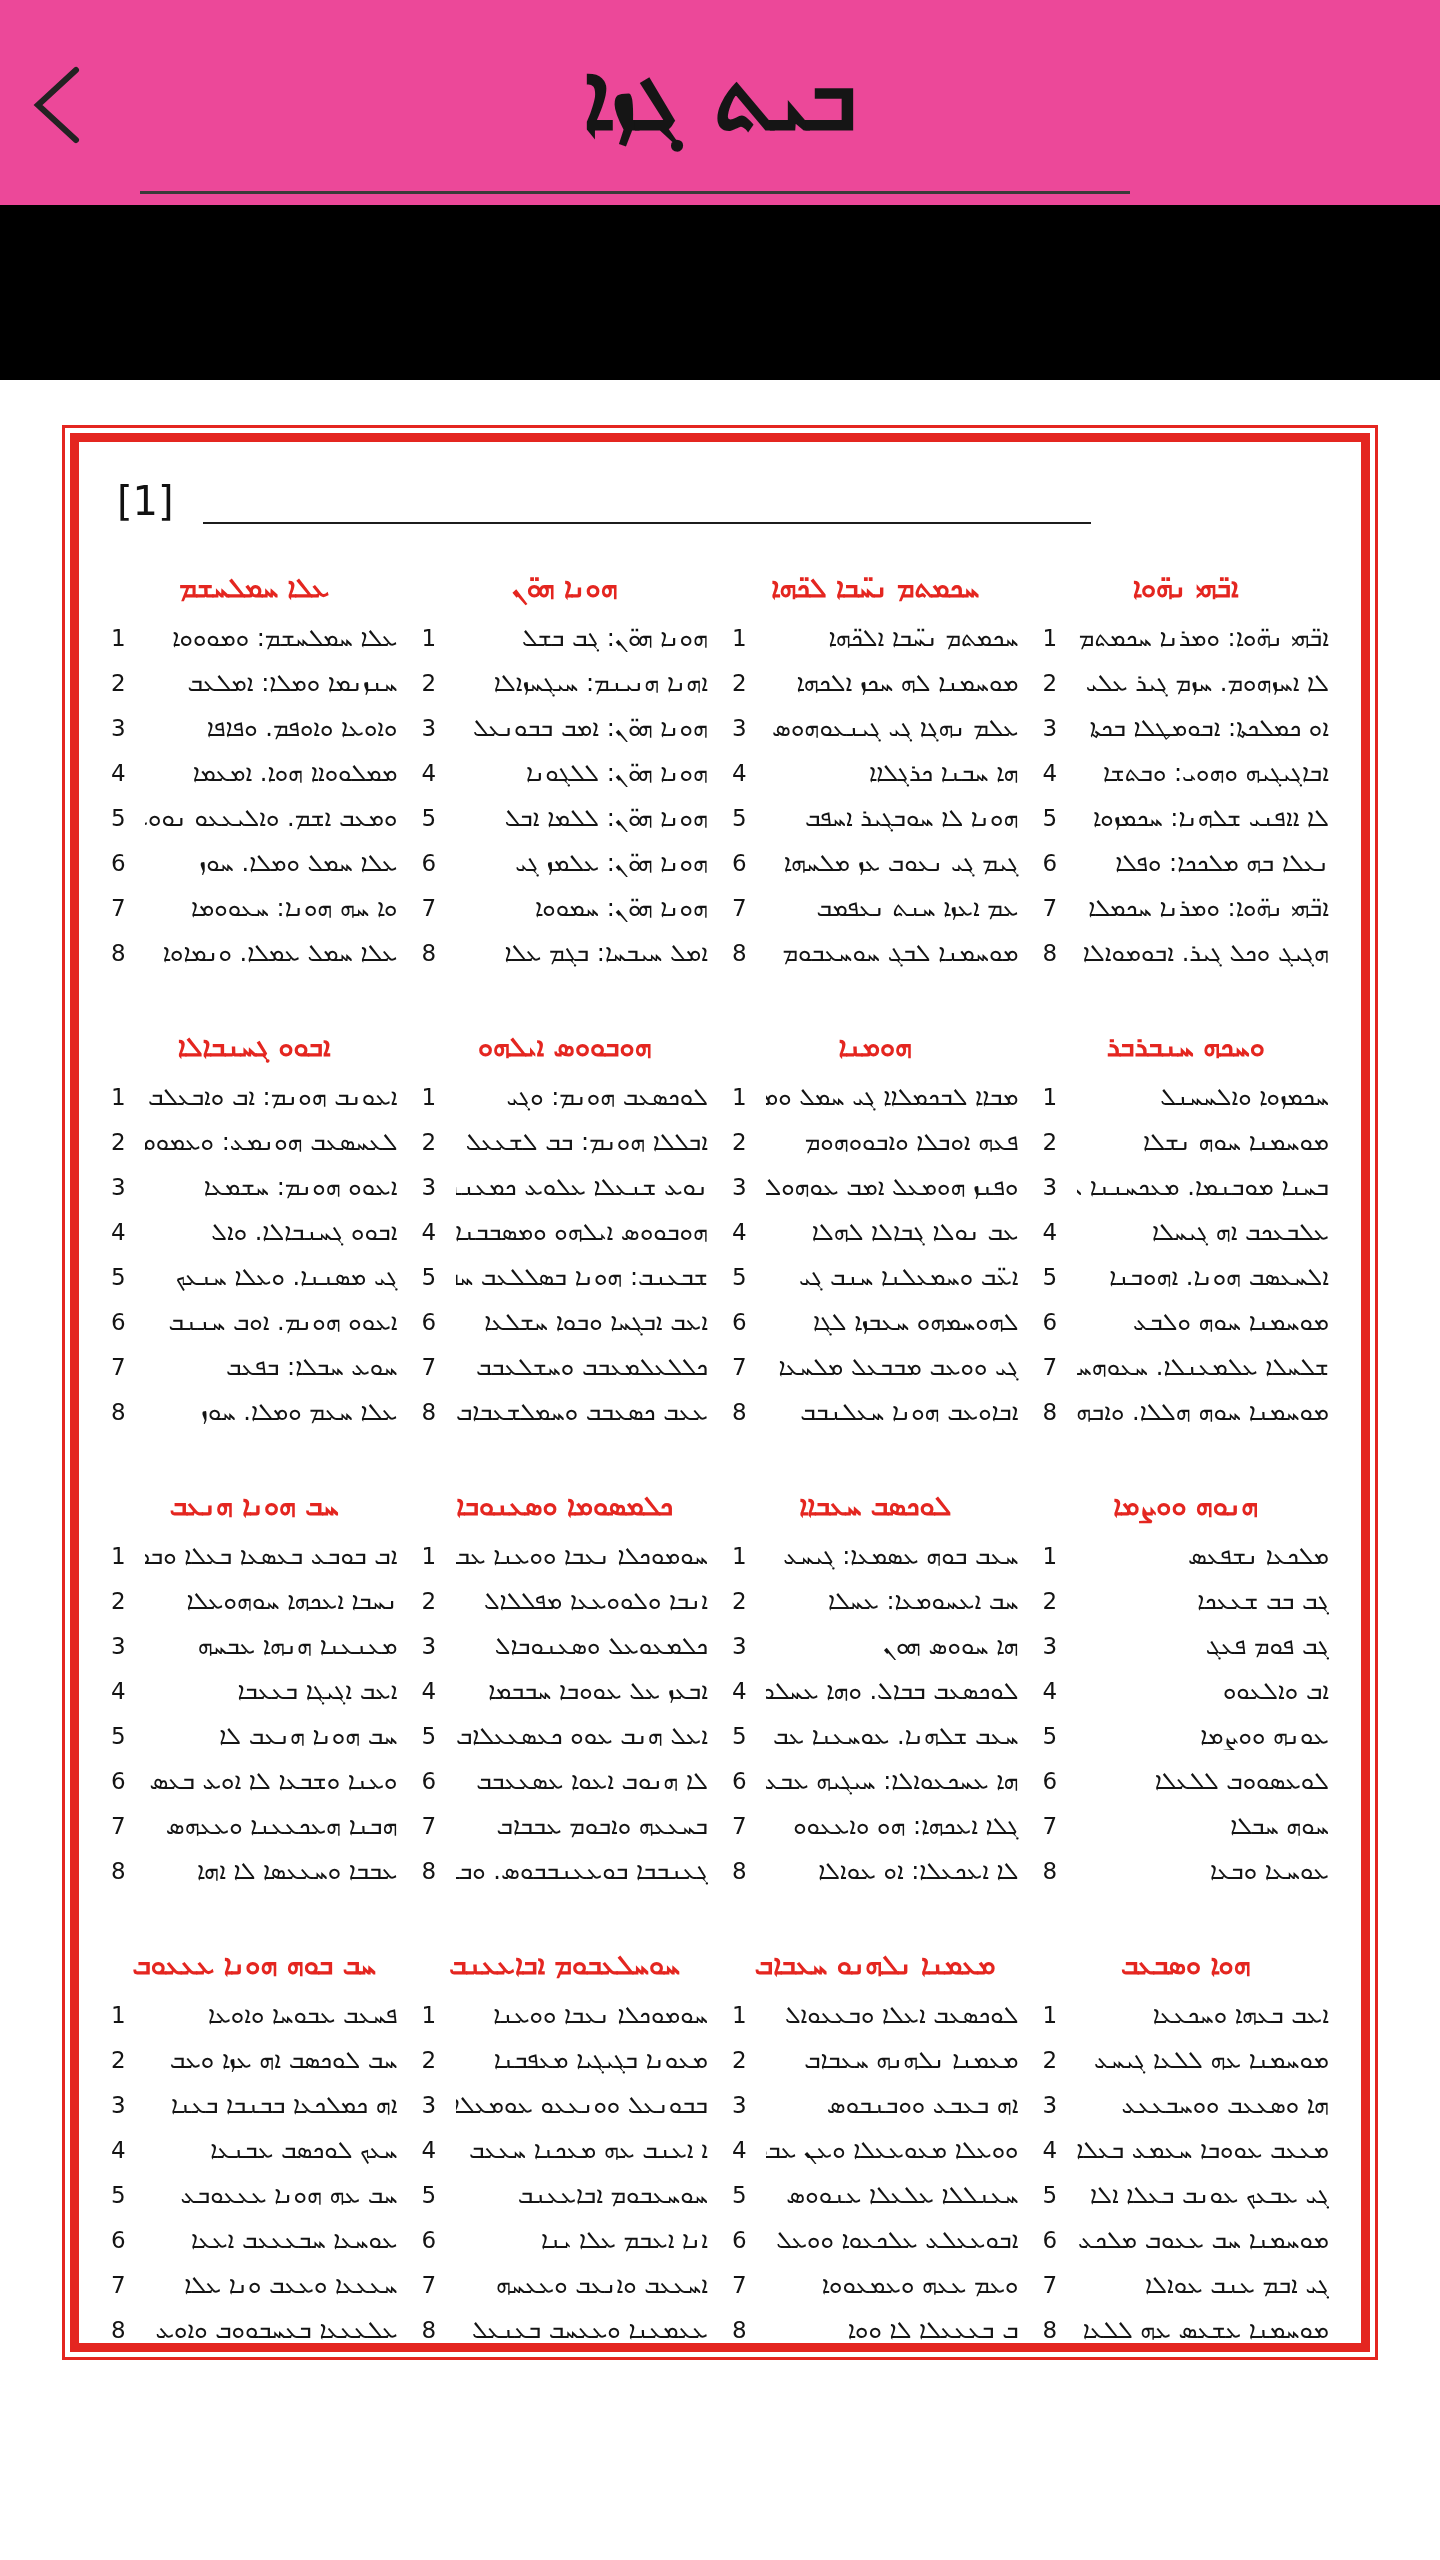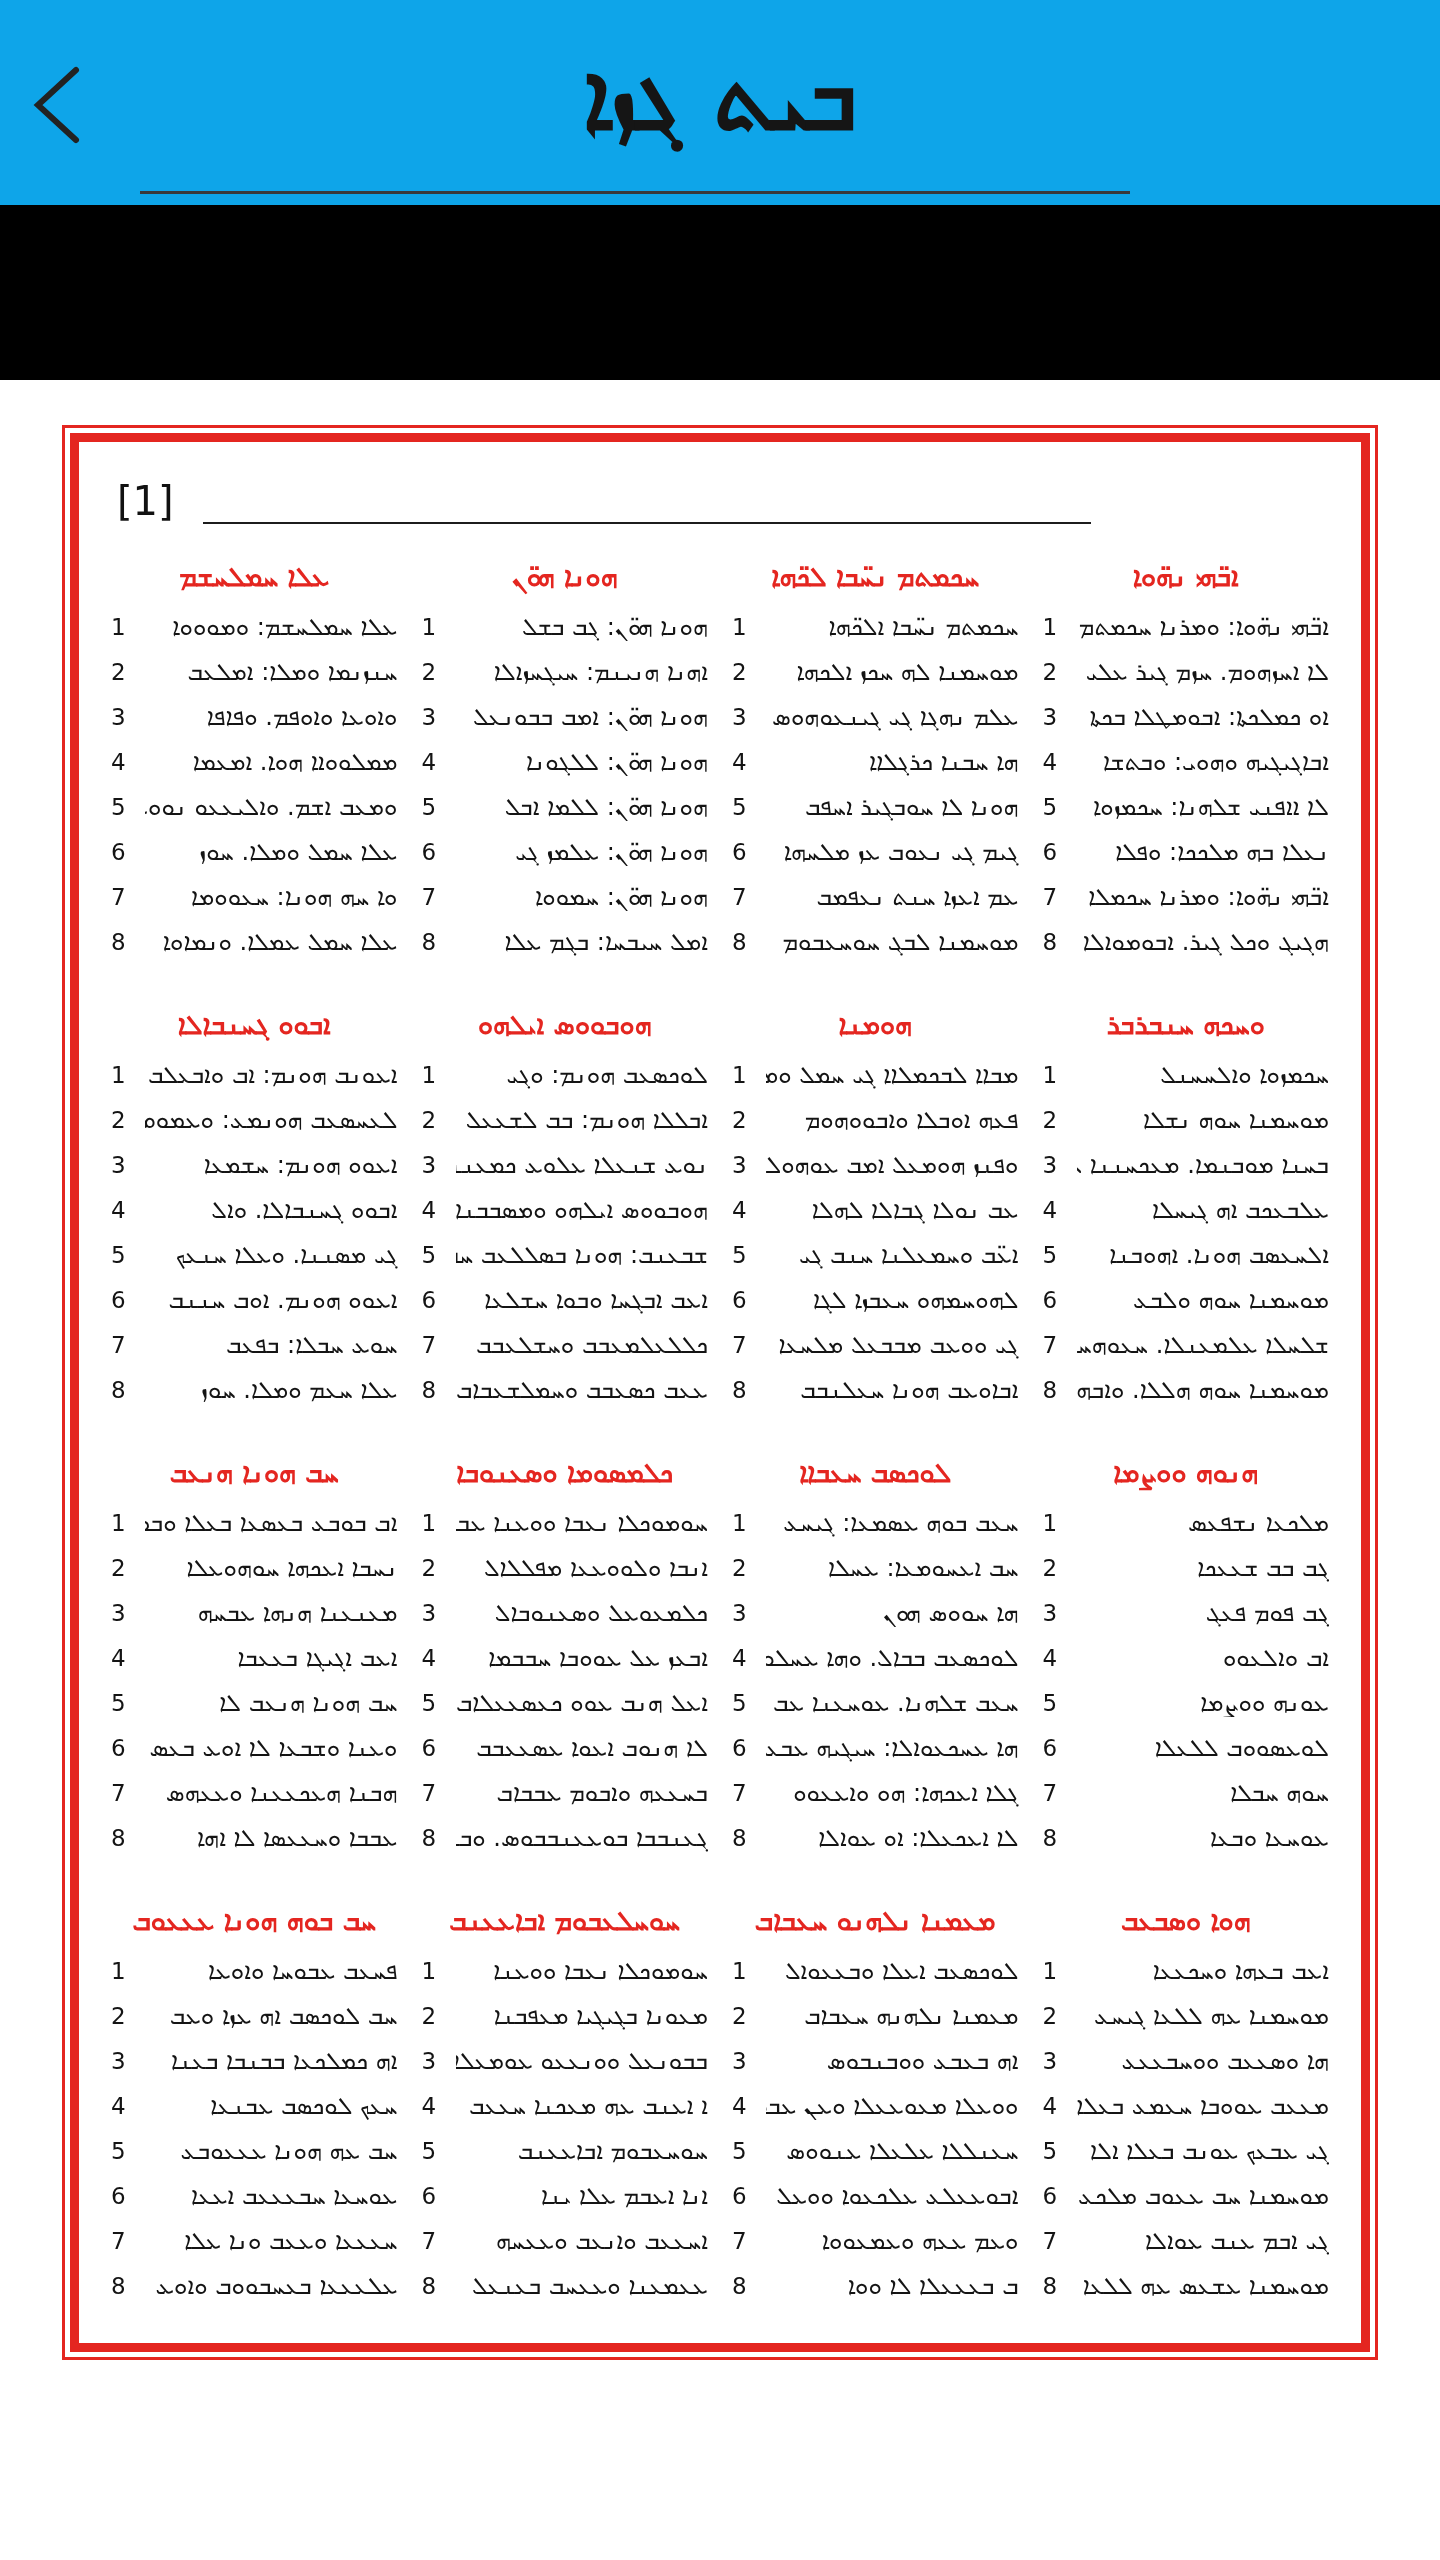--- a/index.html
+++ b/index.html
@@ -1,21 +1,21 @@
 <!DOCTYPE html>
 <html><head>
 <meta charset="utf-8">
 <style>
   html,body{margin:0;padding:0;}
   body{
     width:1440px;height:2560px;background:#ffffff;position:relative;
     font-family:"DejaVu Sans","Liberation Sans",sans-serif;overflow:hidden;
   }
   
-  .topbar{position:relative;height:205px;background:#0ea5e9;}
+  .topbar{position:relative;height:205px;background:#ec4899;}
   .back-button{position:absolute;left:24px;top:60px;width:70px;height:90px;cursor:pointer;}
   .topbar-title{
     position:absolute;left:0;right:0;top:0;height:195px;line-height:195px;
     text-align:center;font-size:92px;font-weight:bold;color:#151515;
     white-space:nowrap;overflow:hidden;
   }
   .topbar-underline{position:absolute;left:140px;width:990px;top:191px;height:3px;background:#3a3a3a;}
   
   .black-band{height:175px;background:#000000;}
   
@@ -35,21 +35,21 @@
     color:#e42620;white-space:nowrap;direction:rtl;
   }
   .header-line{position:absolute;left:92px;right:238px;top:58px;height:2px;background:#1c1c1c;}
   
   .hymn-grid{
     margin-top:14px;display:grid;grid-template-columns:repeat(4,1fr);
     column-gap:24px;row-gap:42px;direction:rtl;
   }
   .section{overflow:hidden;}
   .section-heading{
-    margin:0 0 8px 0;height:38px;line-height:38px;text-align:center;
+    margin:11px 0 8px 0;height:38px;line-height:38px;text-align:center;
     font-size:27px;font-weight:bold;color:#e42620;white-space:nowrap;overflow:hidden;
     direction:rtl;
   }
   .line{display:flex;align-items:center;height:45px;direction:ltr;gap:8px;}
   .num{flex:none;min-width:26px;text-align:left;font-size:23px;color:#141414;}
   .txt{
     flex:1;text-align:right;direction:rtl;font-size:24px;color:#141414;
     white-space:nowrap;overflow:hidden;
   }
 </style>

